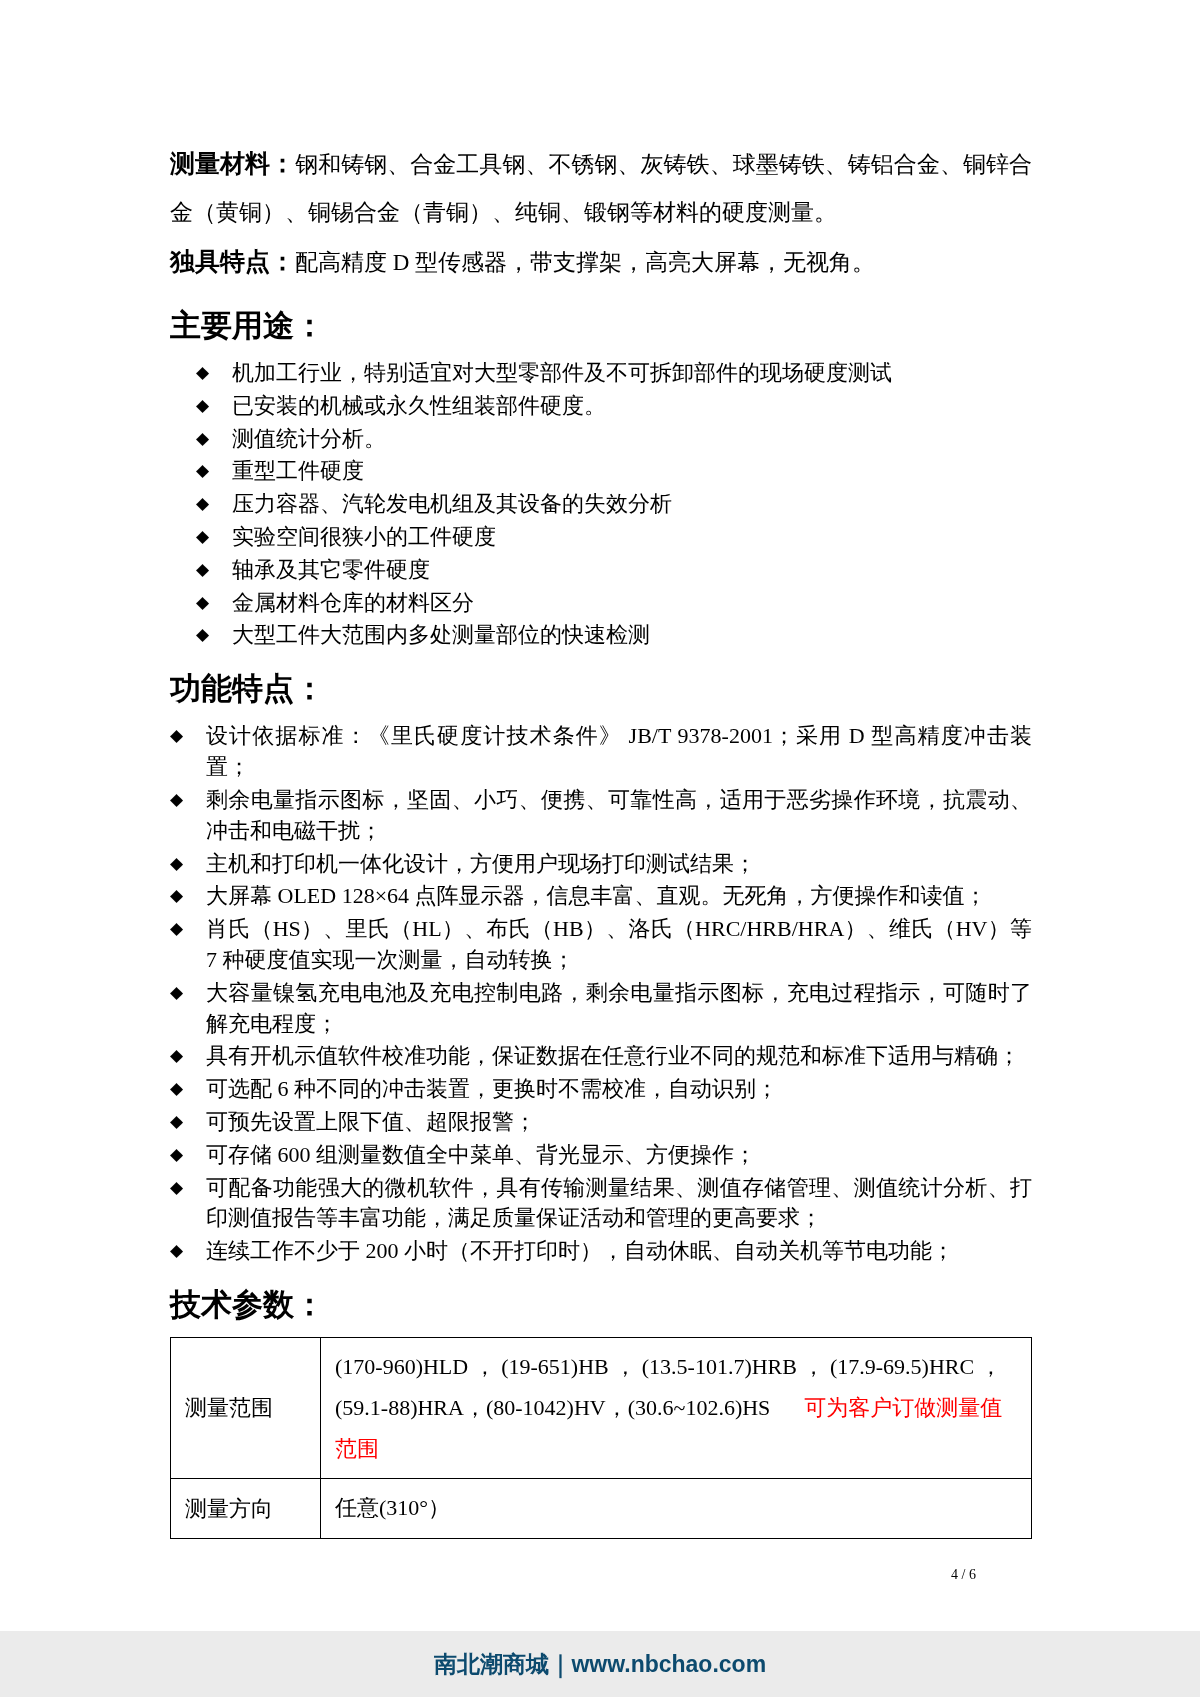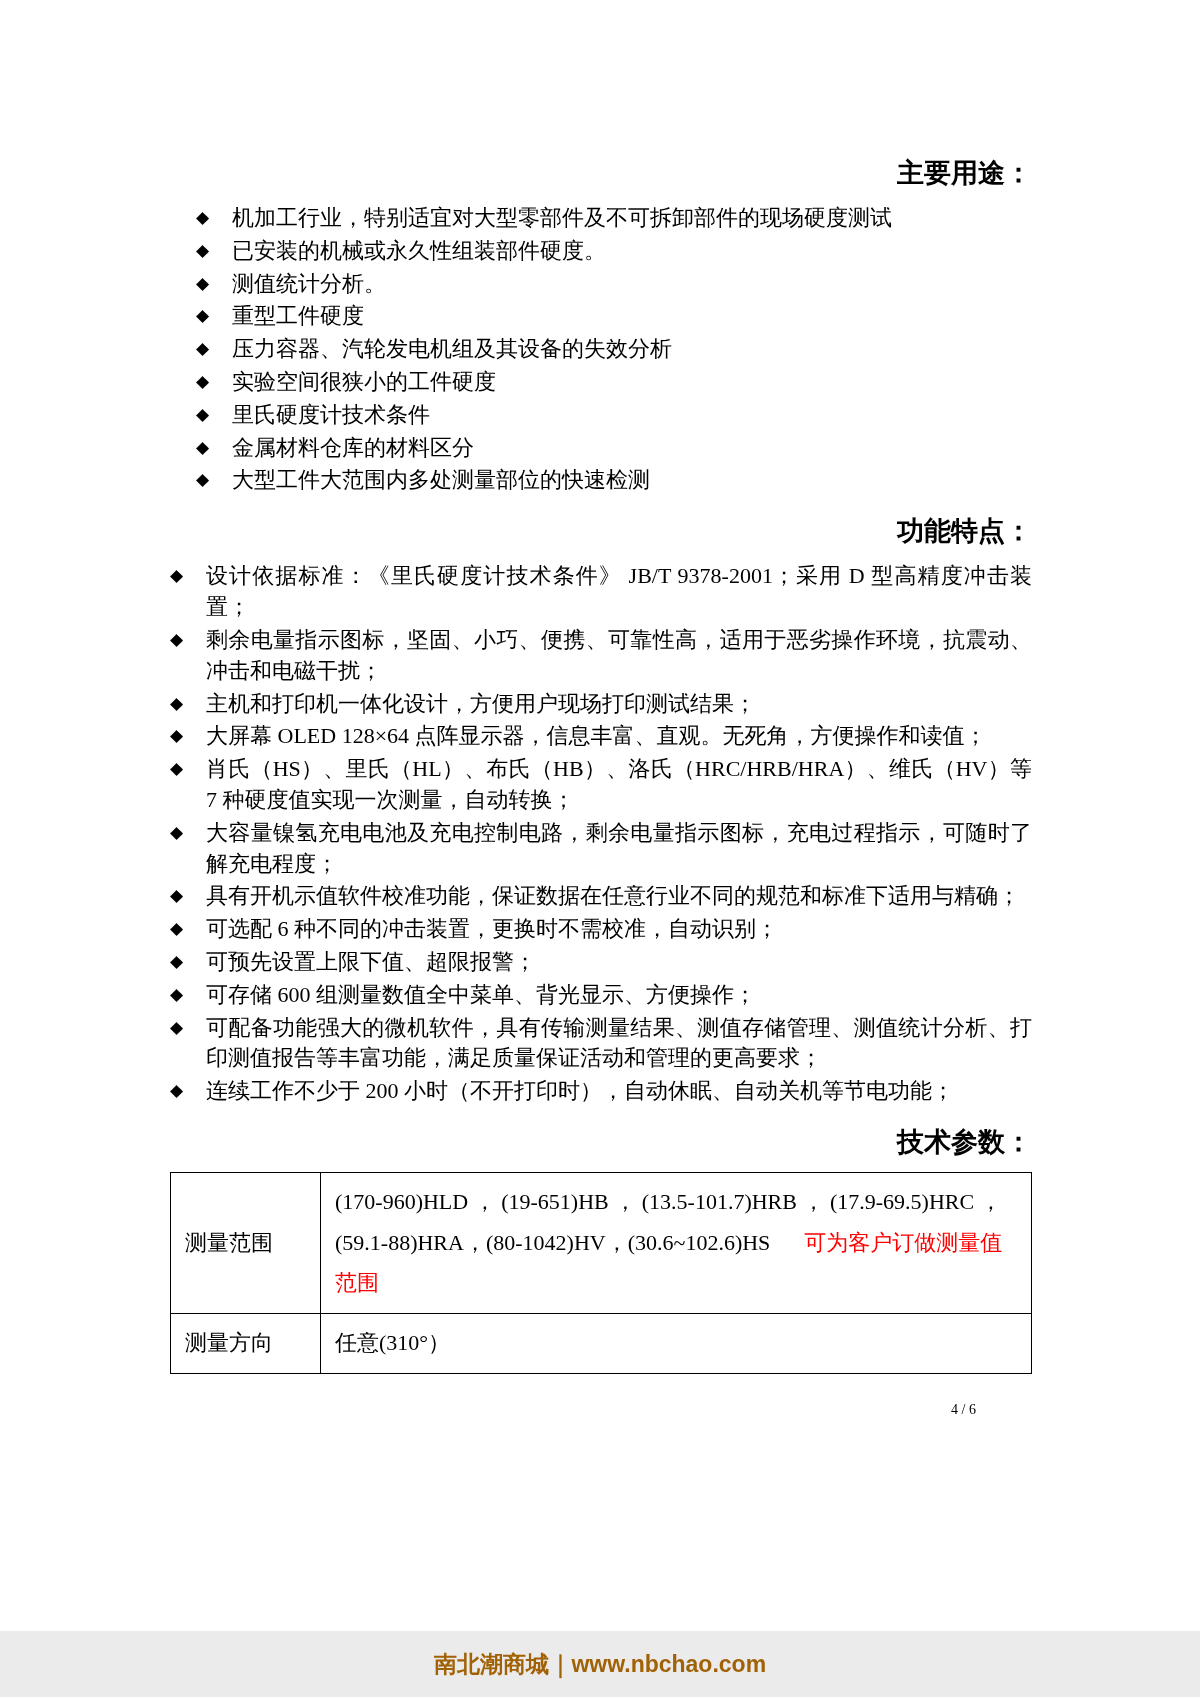--- a/index.html
+++ b/index.html
@@ -22,24 +22,23 @@
     font-size: 23px;
     line-height: 2.05;
     text-align: justify;
   }
   .intro .lbl {
     font-weight: bold;
     font-size: 25px;
   }
   h2.sec {
     margin: 18px 0 12px 0;
-    font-size: 27px;
+    font-size: 31px;
     font-weight: bold;
     line-height: 1.3;
-    text-align: right;
   }
   ul.blist {
     list-style: none;
     margin: 0;
     padding: 0;
   }
   ul.blist li {
     display: flex;
     align-items: flex-start;
     font-size: 22px;
@@ -83,29 +82,33 @@
     position: absolute;
     left: 0; right: 0; bottom: 0;
     height: 66px;
     background: #ebebeb;
     display: flex;
     align-items: center;
     justify-content: center;
     font-family: "Liberation Sans", "DejaVu Sans", sans-serif;
     font-size: 23px;
     font-weight: bold;
-    color: #a16207;
+    color: #0c4a6e;
   }
 </style>
 </head>
 <body>
 
 <div class="page">
   <div class="content">
 
+    <div class="intro">
+      <p><span class="lbl">测量材料：</span><span>钢和铸钢、合金工具钢、不锈钢、灰铸铁、球墨铸铁、铸铝合金、铜锌合金（黄铜）、铜锡合金（青铜）、纯铜、锻钢等材料的硬度测量。</span></p>
+      <p><span class="lbl">独具特点：</span><span>配高精度 D 型传感器，带支撑架，高亮大屏幕，无视角。</span></p>
+    </div>
 
     <h2 class="sec">主要用途：</h2>
     <ul class="blist uses">
       <li>
           <span class="dm">◆</span>
           <span class="txt">机加工行业，特别适宜对大型零部件及不可拆卸部件的现场硬度测试</span>
         </li>
       <li>
           <span class="dm">◆</span>
           <span class="txt">已安装的机械或永久性组装部件硬度。</span>
@@ -121,21 +124,21 @@
       <li>
           <span class="dm">◆</span>
           <span class="txt">压力容器、汽轮发电机组及其设备的失效分析</span>
         </li>
       <li>
           <span class="dm">◆</span>
           <span class="txt">实验空间很狭小的工件硬度</span>
         </li>
       <li>
           <span class="dm">◆</span>
-          <span class="txt">里氏硬度计技术条件</span>
+          <span class="txt">轴承及其它零件硬度</span>
         </li>
       <li>
           <span class="dm">◆</span>
           <span class="txt">金属材料仓库的材料区分</span>
         </li>
       <li>
           <span class="dm">◆</span>
           <span class="txt">大型工件大范围内多处测量部位的快速检测</span>
         </li>
     </ul>

